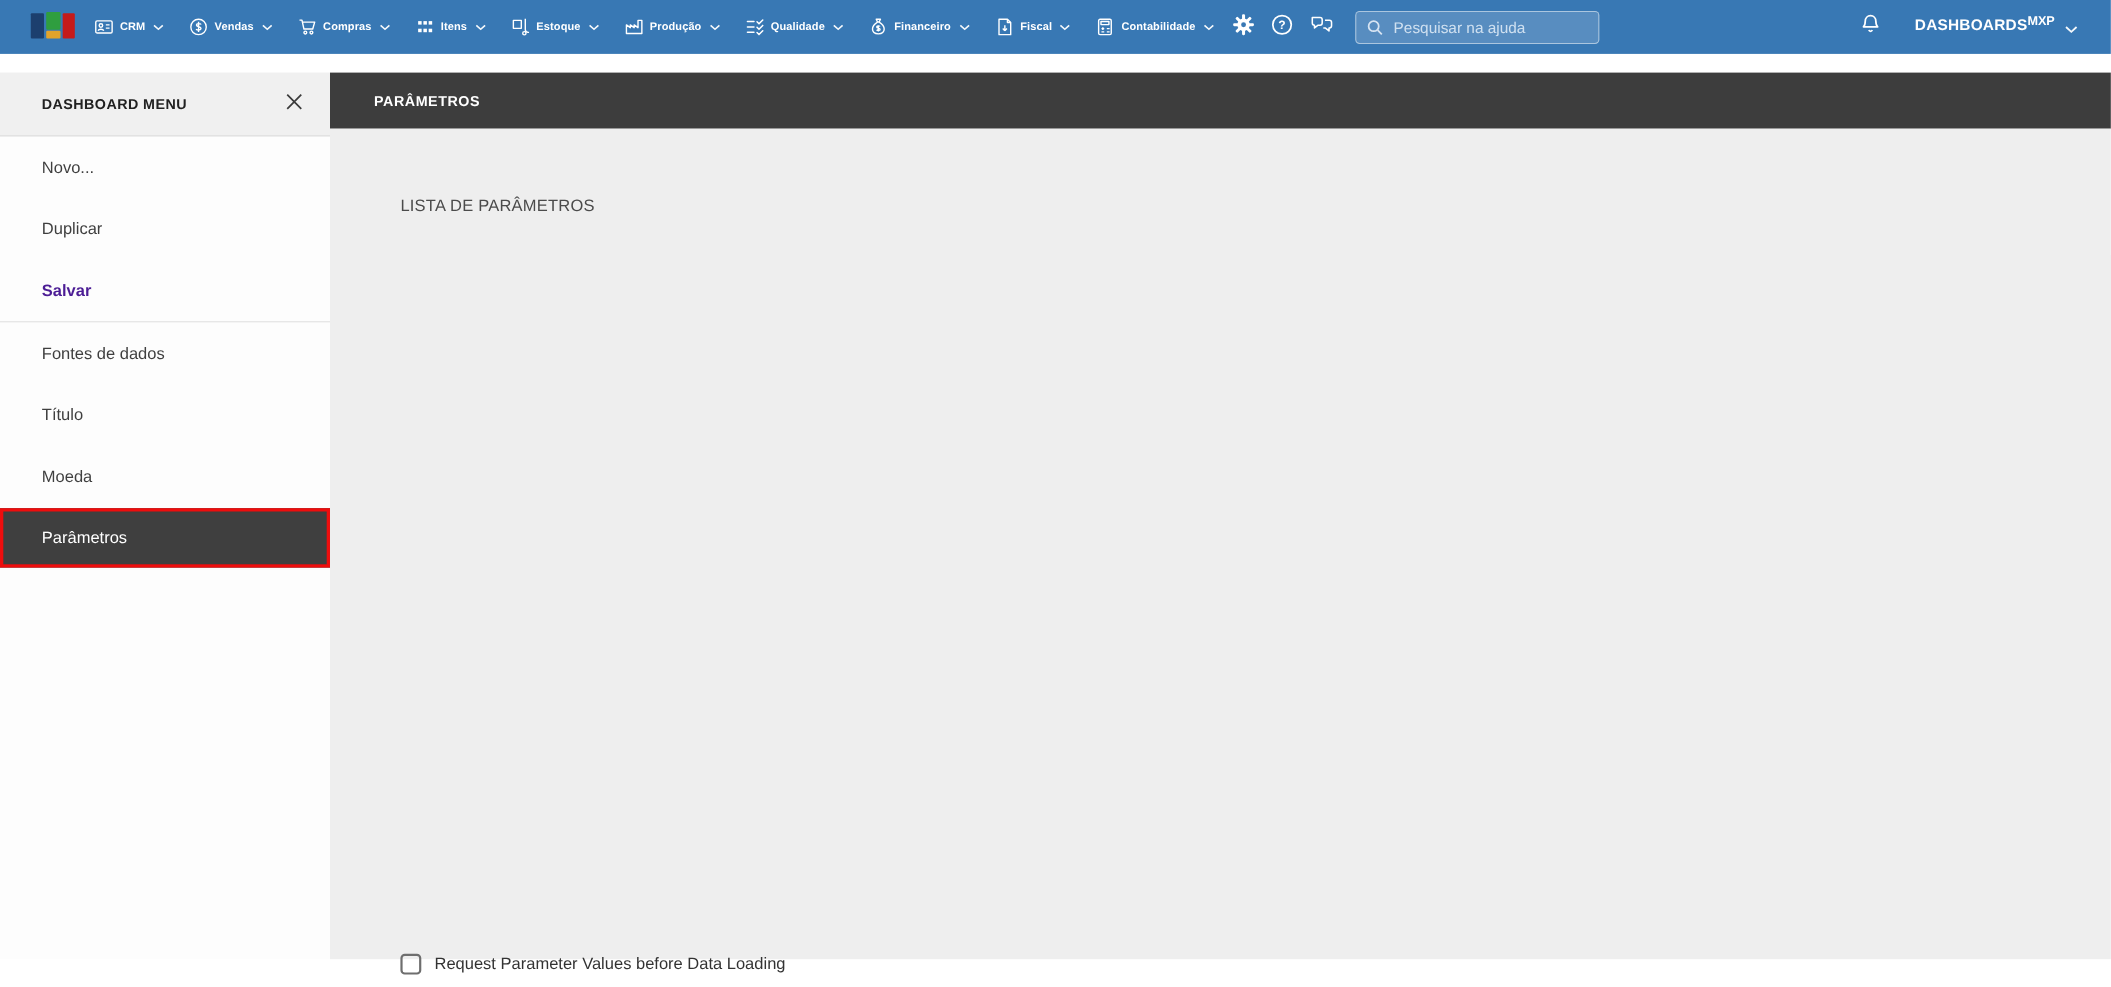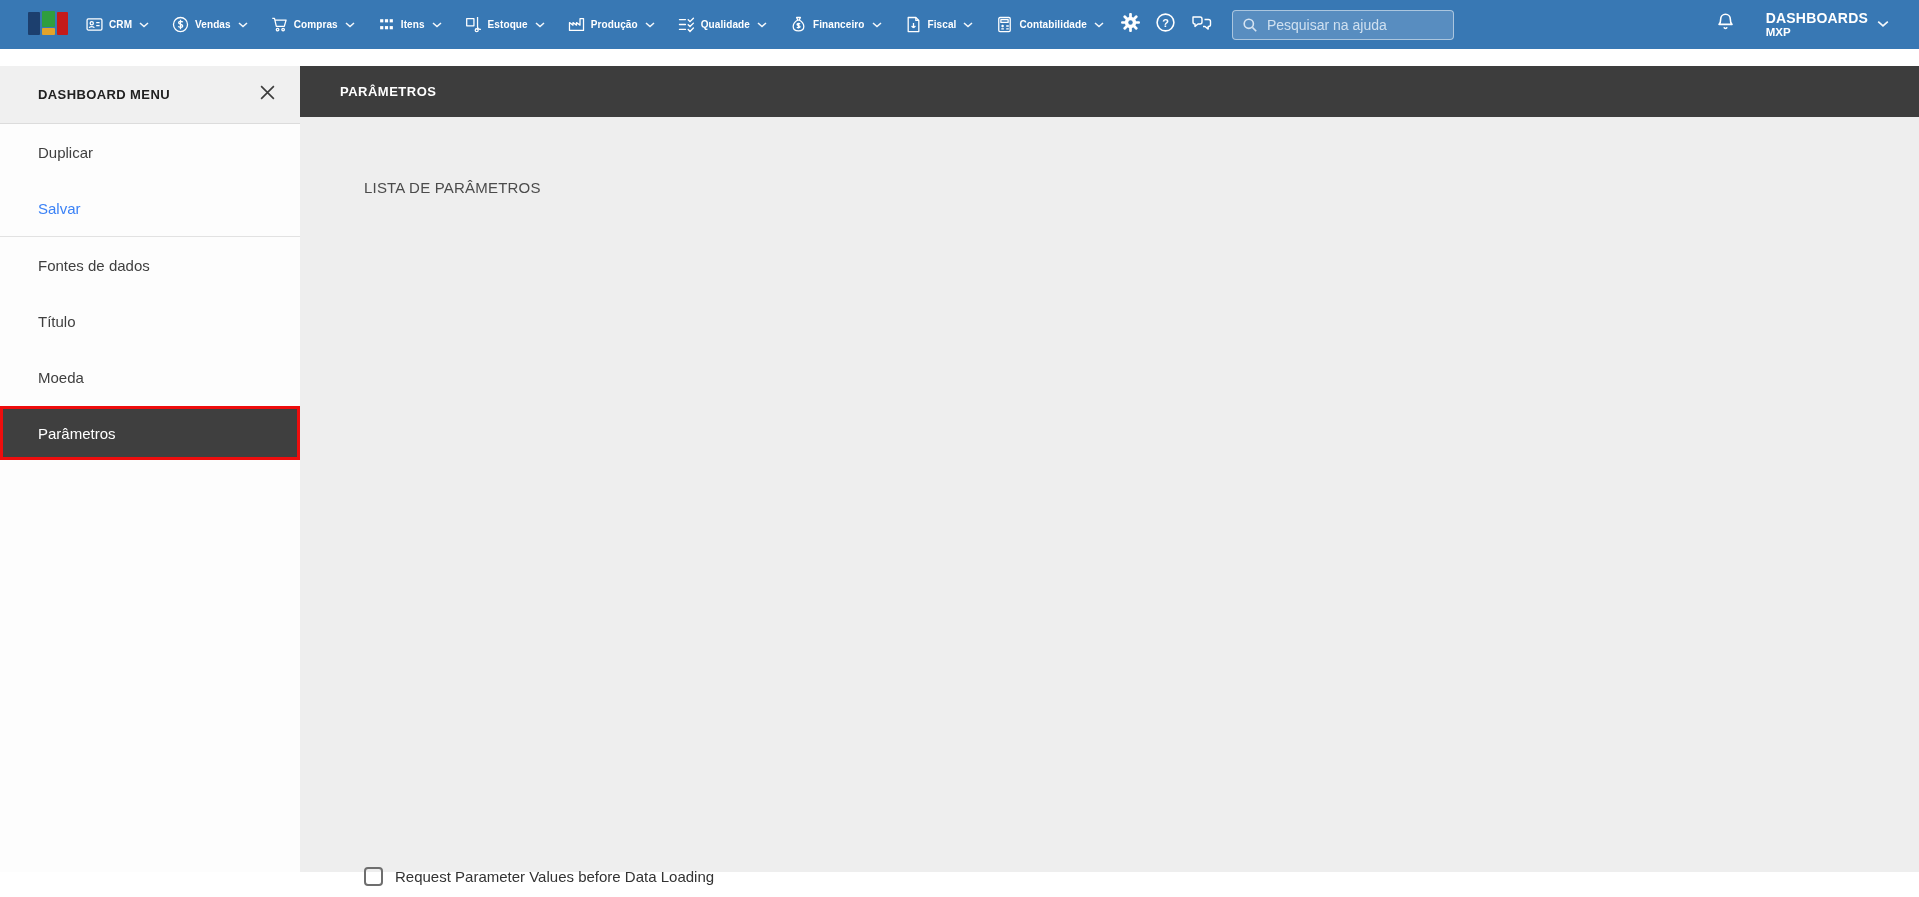--- a/index.html
+++ b/index.html
@@ -30,37 +30,37 @@
   .search-wrap { position:relative; margin-left:18px; }
   .search-wrap svg { position:absolute; left:10px; top:7px; }
   .search-input { width:222px; height:30px; background:rgba(255,255,255,.16);
       border:1px solid rgba(255,255,255,.5); border-radius:4px; color:#fff;
       padding:0 10px 0 34px; font-size:14px; font-family:"Liberation Sans",sans-serif; outline:none; }
   .search-input::placeholder { color:#cfe0f0; }
 
   .tb-right { margin-left:auto; display:flex; align-items:center; }
   .bell-btn { cursor:pointer; display:flex; margin-right:30px; }
   .account { display:flex; align-items:flex-start; gap:8px; cursor:pointer; }
-  .account-lines { display:flex; flex-direction:column; line-height:1.15; }
+  .account-lines { display:flex; flex-direction:row; line-height:1.15; }
   .account-title { font-size:14px; font-weight:700; letter-spacing:.2px; }
   .account-sub { font-size:11.5px; font-weight:700; }
   .account .chev { margin-top:4px; }
 
   
   .main-row { display:flex; height:806px;margin-top:17px; }
 
   .sidebar { width:300px; background:#fdfdfd; display:flex; flex-direction:column; }
   .sidebar-header { height:58px; background:#f0f0f0; border-bottom:1px solid #dcdcdc;
       display:flex; align-items:center; padding:0 22px 0 38px; }
   .sidebar-title { font-size:13px; font-weight:700; color:#212121; letter-spacing:.4px; flex:1; }
   .close-btn { cursor:pointer; display:flex; padding:2px; }
 
   .sb-item { height:56px; display:flex; align-items:center; padding-left:38px;
       font-size:15px; color:#3f3f3f; cursor:pointer; }
-  .sb-item.disabled { color:#3b82f6; cursor:default; }
+  .sb-item.disabled { color:#4c1d95; cursor:default;font-weight:bold; }
   .sb-divider { border-bottom:1px solid #e2e2e2; height:0; }
   .sb-item.active { background:#3f3f3f; color:#fff; border:3px solid #ee0d0d;
       height:54px; margin:1px 0; padding-left:35px; }
 
   .content { flex:1; display:flex; flex-direction:column; }
   .content-header { height:51px; background:#3d3d3d; display:flex; align-items:center;
       padding-left:40px; color:#fff; font-size:13px; font-weight:700; letter-spacing:.5px; }
   .content-body { position:relative; flex:1; background:#eeeeee; }
 
   .list-label { position:absolute; left:64px; top:62px; font-size:15px; color:#4b4b4b; letter-spacing:.2px; }
@@ -303,20 +303,21 @@
 
     <aside class="sidebar">
       <div class="sidebar-header">
         <span class="sidebar-title">DASHBOARD MENU</span>
         <span class="close-btn">
           <span><svg width="17" height="17" viewBox="0 0 16 16" stroke="#3c3c3c" stroke-width="1.5">
                 <path d="M2 2l12 12M14 2L2 14"></path>
               </svg></span>
         </span>
       </div>
+      <div class="sb-item">Novo...</div>
       <div class="sb-item">Duplicar</div>
       <div class="sb-item disabled">Salvar</div>
       <div class="sb-divider"></div>
       <div class="sb-item">Fontes de dados</div>
       <div class="sb-item">Título</div>
       <div class="sb-item">Moeda</div>
       <div class="sb-item active">Parâmetros</div>
     </aside>
 
     <section class="content">

